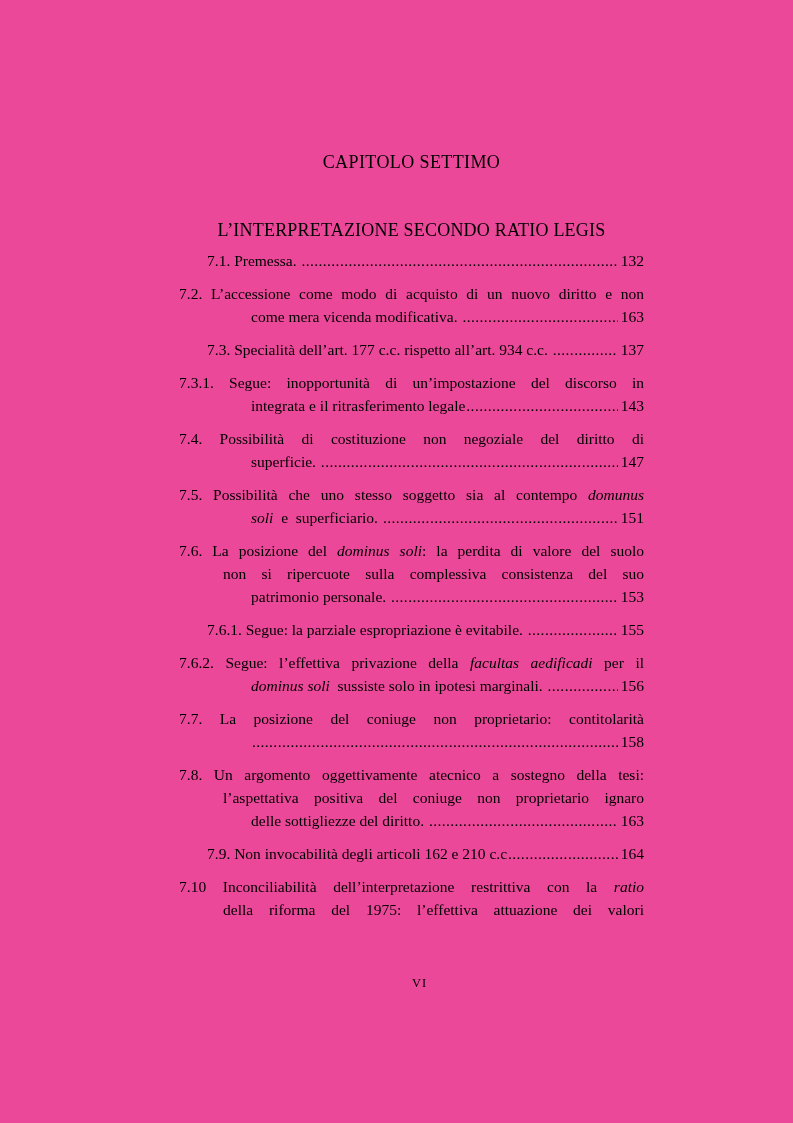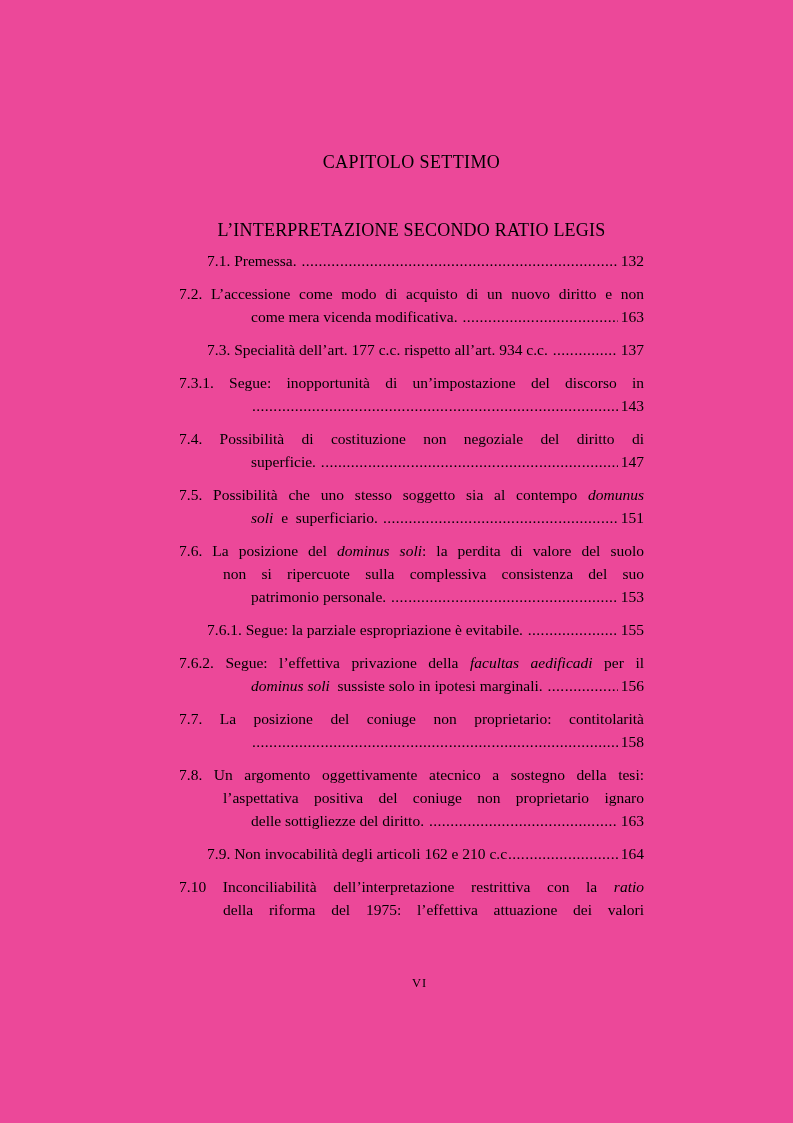--- a/index.html
+++ b/index.html
@@ -123,20 +123,21 @@
       <div class="toc-entry">
         <div class="toc-line first dotted">
           <span class="line-text"><span>7.3. Specialità dell’art. 177 c.c. rispetto all’art. 934 c.c. </span></span>
           <span class="dot-leader">....................................................................................................................................................................................</span>
           <span class="toc-page-number">137</span>
         </div>
       </div>
       <div class="toc-entry">
         <div class="toc-line first"><span>7.3.1. Segue: inopportunità di un’impostazione del discorso in</span></div>
         <div class="toc-line dotted">
+          <span class="line-text"><span>integrata e il ritrasferimento legale</span></span>
           <span class="dot-leader">....................................................................................................................................................................................</span>
           <span class="toc-page-number">143</span>
         </div>
       </div>
       <div class="toc-entry">
         <div class="toc-line first"><span>7.4. Possibilità di costituzione non negoziale del diritto di</span></div>
         <div class="toc-line dotted">
           <span class="line-text"><span>superficie. </span></span>
           <span class="dot-leader">....................................................................................................................................................................................</span>
           <span class="toc-page-number">147</span>

